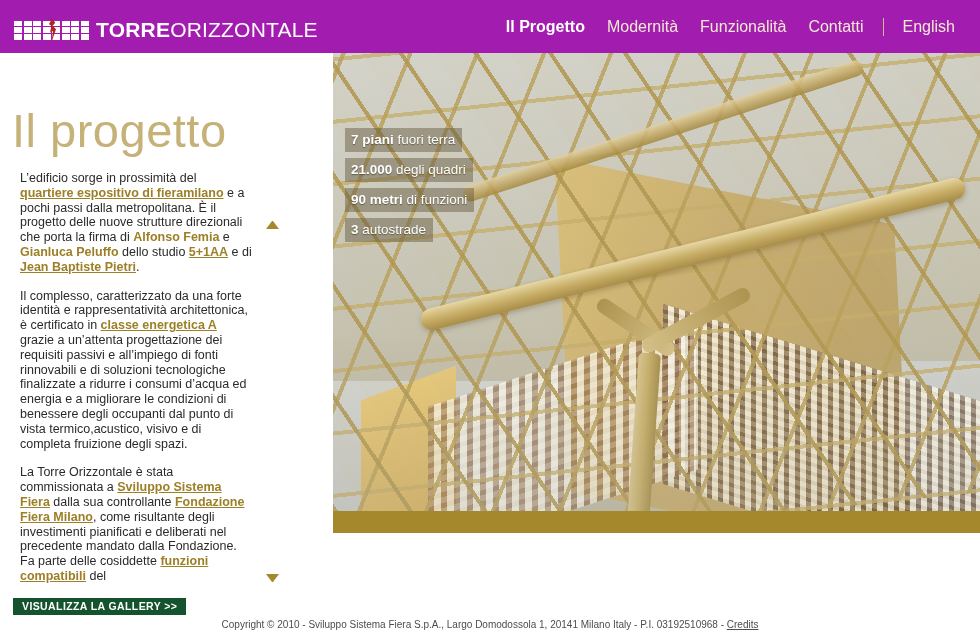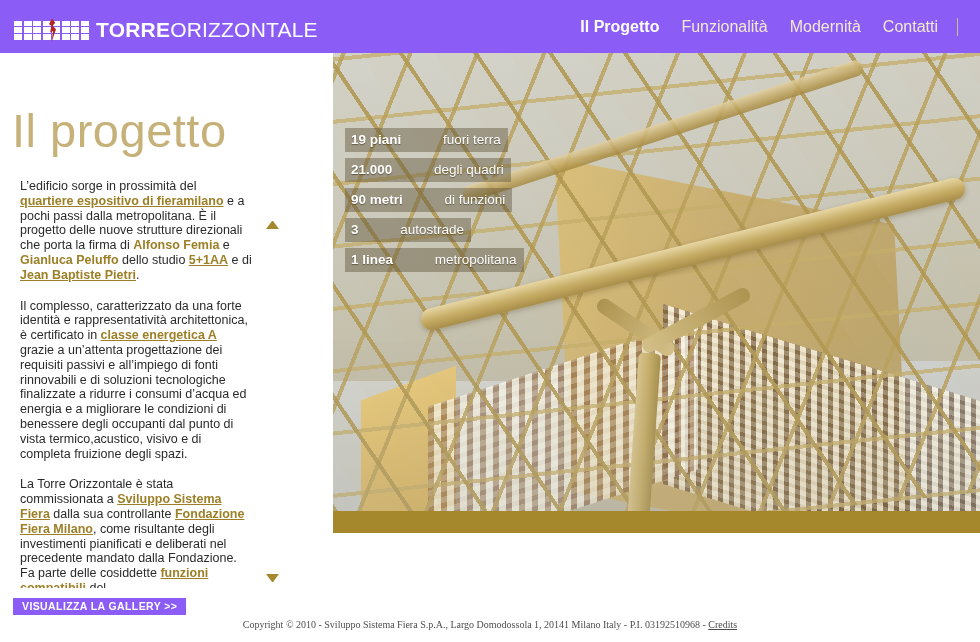--- a/index.html
+++ b/index.html
@@ -10,21 +10,21 @@
     overflow: hidden;
     background: #ffffff;
     font-family: "Liberation Sans", "DejaVu Sans", sans-serif;
   }
 
   
   .header {
     position: absolute;
     left: 0; top: 0;
     width: 980px; height: 53px;
-    background: #8b5cf6;
+    background: #a21caf;
     overflow: hidden;
   }
   .logo {
     position: absolute;
     left: 14px; top: 19px;
     display: flex;
     align-items: center;
     height: 22px;
   }
   .logo-mark {
@@ -110,21 +110,21 @@
     overflow: hidden;
   }
   .text-body {
     position: absolute;
     left: 20px; top: 0;
     width: 232px;
     font-size: 12.5px;
     line-height: 14.8px;
     color: #2a2a2a;
   }
-  .text-body p { margin: 16px 0 14px 0; }
+  .text-body p { margin: 8px 0 14px 0; }
   .text-body a, .text-body .lnk {
     color: #9c7f26;
     font-weight: bold;
     text-decoration: underline;
     cursor: pointer;
   }
   .text-body .nm {
     color: #9c7f26;
     font-weight: bold;
     text-decoration: none;
@@ -146,21 +146,21 @@
     top: 521px;
     border-left: 6.5px solid transparent;
     border-right: 6.5px solid transparent;
     border-top: 8px solid #a5882c;
   }
 
   .gallery-btn {
     position: absolute;
     left: 13px; top: 545px;
     height: 17px;
-    background: #8b5cf6;
+    background: #14532d;
     color: #ffffff;
     font-size: 10.5px;
     font-weight: bold;
     letter-spacing: 0.4px;
     padding: 0 9px;
     line-height: 17px;
     border: none;
     cursor: pointer;
     white-space: nowrap;
     font-family: "Liberation Sans", "DejaVu Sans", sans-serif;
@@ -324,34 +324,33 @@
     background: rgba(95,85,58,0.45);
     color: #ffffff;
     font-size: 13.5px;
     line-height: 19px;
     padding: 2px 7px 3px 6px;
     margin-bottom: 6px;
     white-space: nowrap;
     text-shadow: 0 1px 1px rgba(40,34,16,0.5);
   }
   .fact b { font-weight: bold; }
-  .fact span { font-weight: normal; padding-left: 38px; }
+  .fact span { font-weight: normal; }
 
   
   .footer {
     position: absolute;
     left: 0; top: 618px;
     width: 980px; height: 24px;
     text-align: center;
   }
   .footer-text {
     font-size: 10px;
     color: #4d4d4d;
     line-height: 14px;
-    font-family: Liberation Serif, serif;
   }
   .footer-text .credits {
     color: #4d4d4d;
     text-decoration: underline;
     cursor: pointer;
   }
 </style>
 </head>
 <body>
 
@@ -385,24 +384,25 @@
           <div class="logo-cell"></div>
           <div class="logo-cell"></div>
       </div>
       <div class="logo-bolt"></div>
     </div>
     <div class="logo-text"><span class="bold">TORRE</span><span class="light">ORIZZONTALE</span></div>
   </div>
 
   <div class="nav">
     <a class="nav-item active">Il Progetto</a>
+    <a class="nav-item">Modernità</a>
     <a class="nav-item">Funzionalità</a>
-    <a class="nav-item">Modernità</a>
     <a class="nav-item">Contatti</a>
     <div class="nav-sep"></div>
+    <a class="nav-item">English</a>
   </div>
 </div>
 
 <div class="left-col">
 
   <div class="page-title">Il progetto</div>
 
   <div class="scroll-up"></div>
   <div class="scroll-down"></div>
 
@@ -433,25 +433,24 @@
     <div class="canopy-panels"></div>
     <div class="beam2"></div>
     <div class="beam"></div>
     <div class="column-arm-l"></div>
     <div class="column-arm-r"></div>
     <div class="column"></div>
     <div class="canopy-mask"></div>
   </div>
 
   <div class="facts">
-    <div class="fact"><b>19 piani</b><span> fuori terra</span></div>
+    <div class="fact"><b>7 piani</b><span> fuori terra</span></div>
     <div class="fact"><b>21.000</b><span> degli quadri</span></div>
     <div class="fact"><b>90 metri</b><span> di funzioni</span></div>
     <div class="fact"><b>3</b><span> autostrade</span></div>
-    <div class="fact"><b>1 linea</b><span> metropolitana</span></div>
   </div>
 
   <div class="hero-bottom-bar"></div>
 </div>
 
 <div class="footer">
   <div class="footer-text"><span>Copyright © 2010 - Sviluppo Sistema Fiera S.p.A., Largo Domodossola 1, 20141 Milano Italy - P.I. 03192510968 - </span><a class="credits">Credits</a></div>
 </div>
 
 </body></html>

